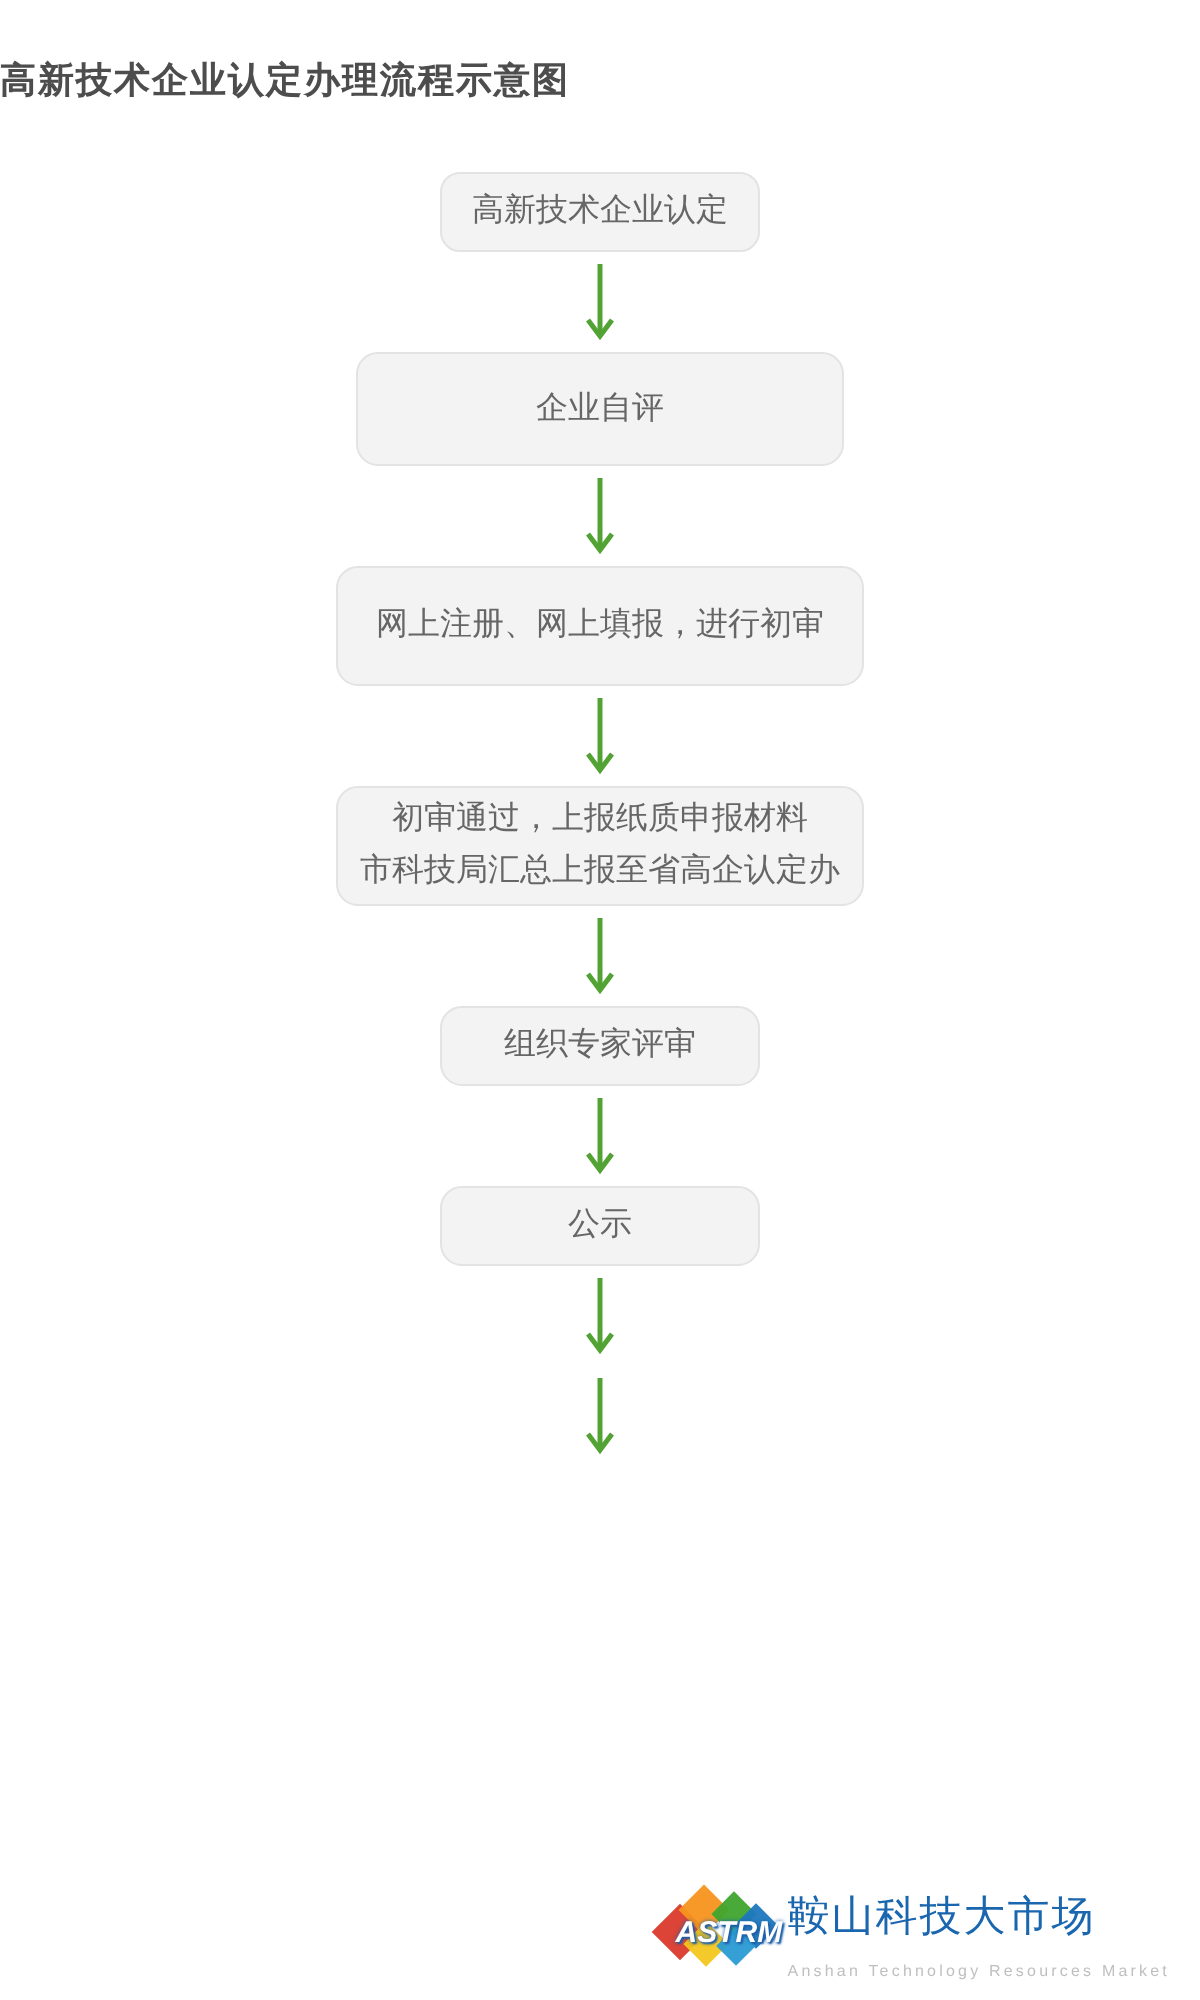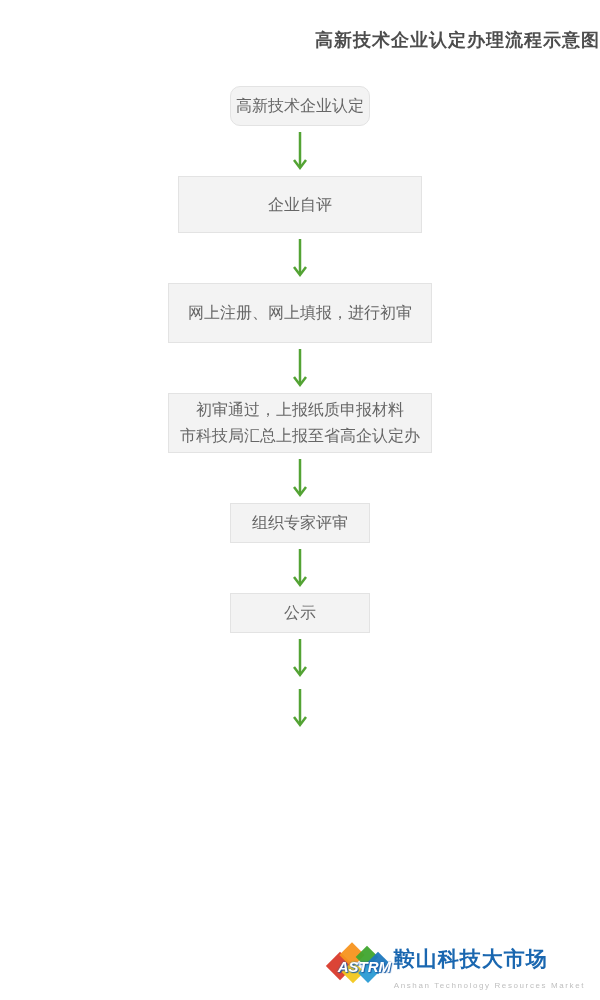--- a/index.html
+++ b/index.html
@@ -4,47 +4,47 @@
 <style>
   * { margin: 0; padding: 0; box-sizing: border-box; }
   html, body { background: #ffffff; }
   body {
     width: 600px; height: 1000px;
     position: relative;
     font-family: "Liberation Sans", "DejaVu Sans", sans-serif;
     overflow: hidden;
   }
   .page-title {
-    text-align: right;
+    text-align: left;
     padding-top: 28px;
     font-size: 18px;
     font-weight: bold;
     color: #4d4d4d;
     letter-spacing: 1px;
   }
   .flow {
     margin-top: 34px;
     display: flex;
     flex-direction: column;
     align-items: center;
   }
   .flow-box {
     background: #f3f3f3;
     border: 1px solid #e3e3e3;
-    border-radius: 0;
+    border-radius: 11px;
     color: #666666;
     font-size: 16px;
     text-align: center;
     display: flex;
     flex-direction: column;
     justify-content: center;
     line-height: 26px;
   }
   .flow-box.pill { border-radius: 10px; }
-  .w-narrow { width: 140px; min-height: 40px; }
+  .w-narrow { width: 160px; min-height: 40px; }
   .w-mid    { width: 244px; min-height: 57px; }
   .w-wide   { width: 264px; min-height: 60px; }
   .url-line { font-size: 17px; letter-spacing: 0.5px; }
   .flow-arrow {
     height: 40px;
     margin: 5px 0;
     display: block;
   }
   
   .footer-logo {
@@ -75,21 +75,21 @@
     font-weight: bold;
     font-style: italic;
     color: #ffffff;
     text-shadow: 0 0 2px #1d5fa8, 1px 1px 1px #1d5fa8;
     letter-spacing: 0px;
     text-align: center;
   }
   .logo-text { display: flex; flex-direction: column; }
   .logo-cn {
     font-size: 21px;
-    font-weight: bold;
+    font-weight: normal;
     color: #1a67b0;
     letter-spacing: 1px;
     line-height: 24px;
   }
   .logo-en {
     font-size: 8px;
     color: #bfbfbf;
     letter-spacing: 1.6px;
     margin-top: 10px;
   }

